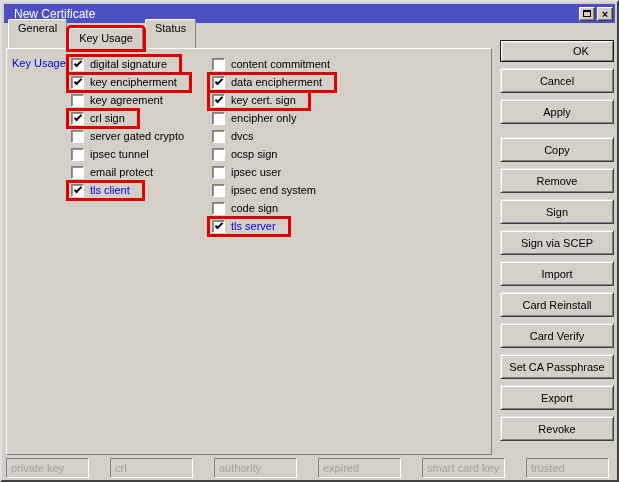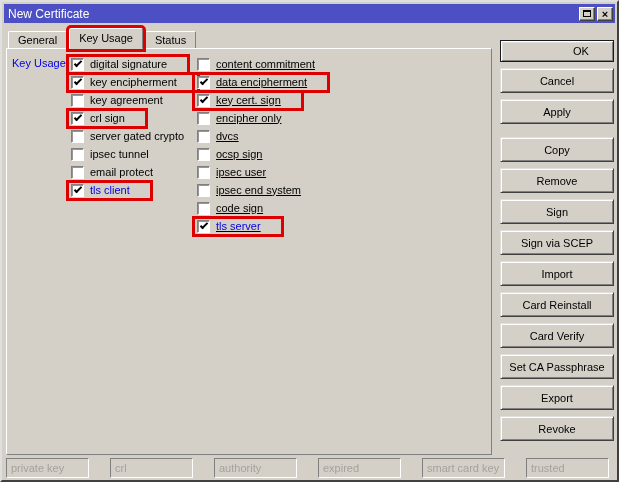--- a/index.html
+++ b/index.html
@@ -10,53 +10,53 @@
   html,body{margin:0;padding:0;background:#888;}
   .window{
     position:relative; width:619px; height:482px; background:var(--bg);
     border-top:2px solid var(--hl); border-left:2px solid var(--hl);
     border-right:2px solid var(--dark); border-bottom:2px solid var(--dark);
     overflow:hidden; font-size:11px; color:#000;
   }
   .titlebar{
     position:absolute; left:2px; top:2px; right:2px; height:19px;
     background:var(--title); color:#fff; display:flex; align-items:center;
-    padding-left:4px; font-size:12px;
+    padding-left:10px; font-size:12px;
   }
   .title-text{flex:1;}
   .win-btn{
     width:16px; height:14px; background:var(--bg); margin-right:2px;
     border:1px solid; border-color:var(--light) var(--dark) var(--dark) var(--light);
     box-shadow:inset -1px -1px 0 var(--mid);
     display:flex; align-items:center; justify-content:center; cursor:default;
   }
   .max-glyph{width:8px;height:7px;border:1px solid #000;border-top-width:2px;}
   .close-glyph{font-weight:bold;font-size:11px;line-height:10px;color:#000;}
   .tabs{position:absolute; left:6px; top:27px; height:20px; display:flex; align-items:flex-end;}
   .tab{
-    height:18px; line-height:17px; padding:0 9px; background:var(--bg);
+    height:30px; line-height:17px; padding:0 9px; background:var(--bg);
     border:1px solid; border-color:var(--light) var(--mid) var(--bg) var(--light);
     border-radius:2px 2px 0 0; margin-right:2px; position:relative; z-index:1;
   }
   .tab.active{
     height:21px; line-height:19px; z-index:6; border-color:var(--light) var(--mid) var(--bg) var(--light);
     outline:3px solid var(--red);
   }
   .panel{
     position:absolute; left:4px; top:46px; width:486px; height:407px; background:var(--bg);
     border-top:1px solid var(--light); border-left:1px solid var(--light);
     border-right:1px solid var(--mid); border-bottom:1px solid var(--mid);
     z-index:2;
   }
   .ku-label{position:absolute; left:5px; top:6px; height:18px; line-height:17px; color:var(--blue);}
   .col{position:absolute; top:6px;}
   .col.left{left:62px;}
-  .col.right{left:188px;text-decoration:underline;}
+  .col.right{left:203px;}
   .row{height:18px; display:flex; align-items:center;}
-  .row-content{display:inline-flex; align-items:flex-start; padding:1px 20px 1px 2px;}
+  .row-content{display:inline-flex; align-items:flex-start; padding:1px 12px 1px 2px;}
   .row-content.highlighted{outline:3px solid var(--red);}
   .checkbox{
     width:13px; height:13px; background:#fff; margin-right:6px; flex:0 0 13px;
     border:1px solid; border-color:var(--mid) var(--light) var(--light) var(--mid);
     box-shadow:inset 1px 1px 0 rgba(64,64,64,.55);
     display:flex; align-items:center; justify-content:center;
   }
   .checkmark{width:4px; height:8px; border:solid #000; border-width:0 2px 2px 0;
     transform:rotate(45deg); margin-top:-2px;}
   .cb-label{white-space:nowrap;}

